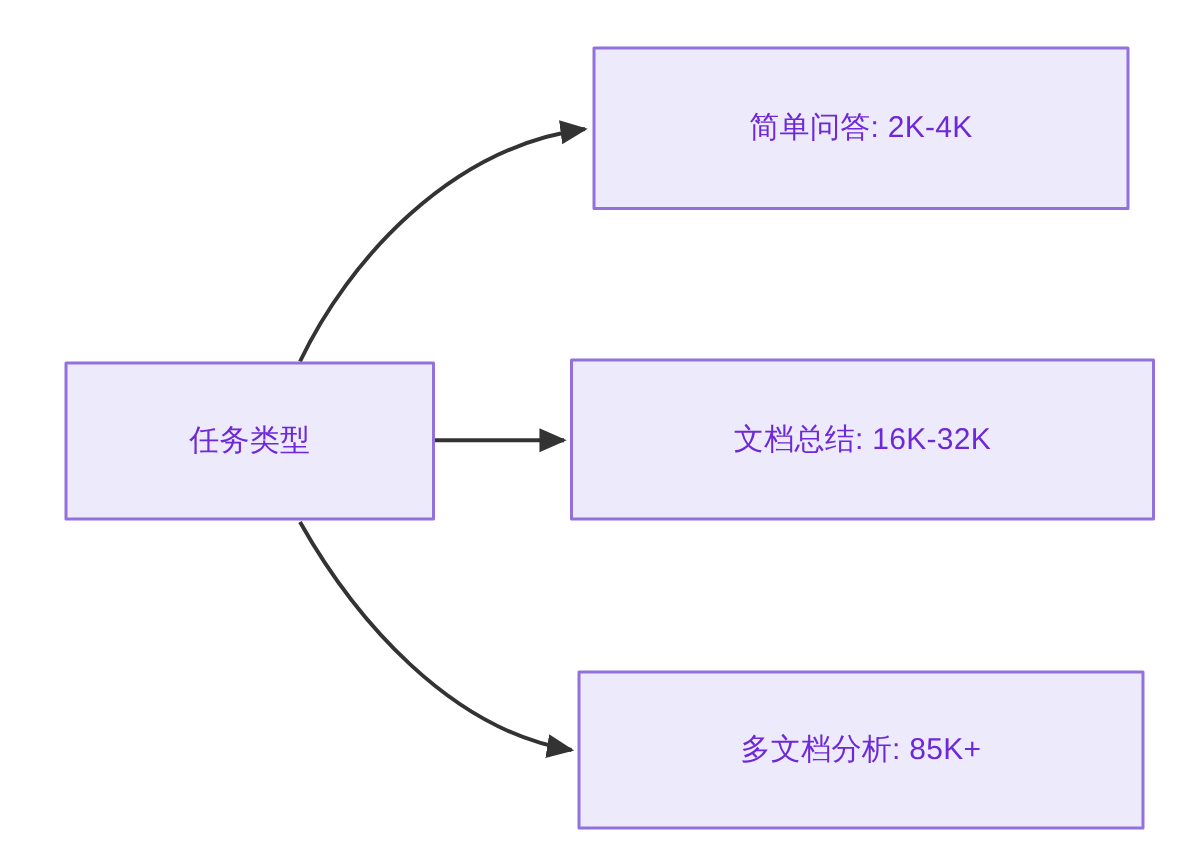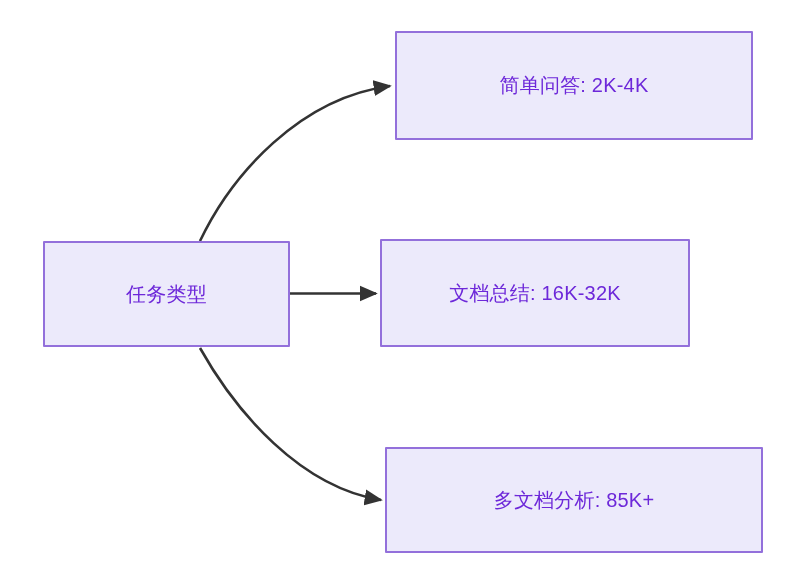--- a/index.html
+++ b/index.html
@@ -53,21 +53,21 @@
   
   #node-simple-qa {
     left: 395px;
     top: 31px;
     width: 358px;
     height: 109px;
   }
   #node-doc-summary {
     left: 380px;
     top: 239px;
-    width: 310px;
+    width: 390px;
     height: 108px;
   }
   #node-multi-doc {
     left: 385px;
     top: 447px;
     width: 378px;
     height: 106px;
   }
 </style>
 </head>

